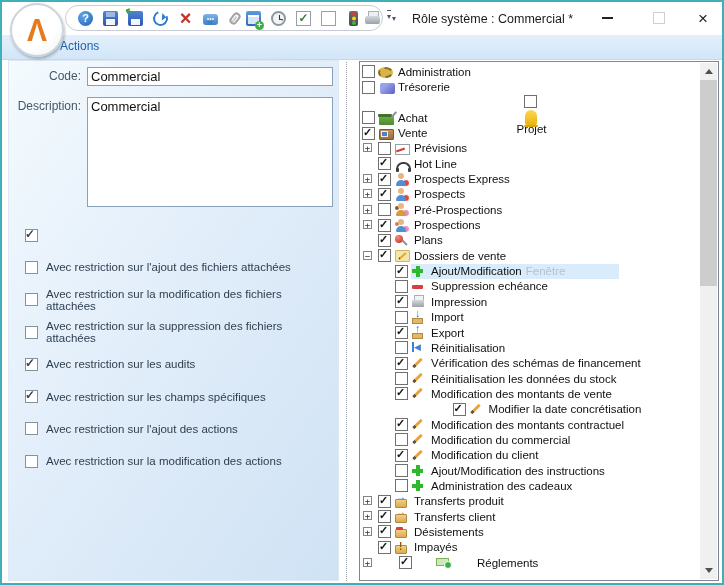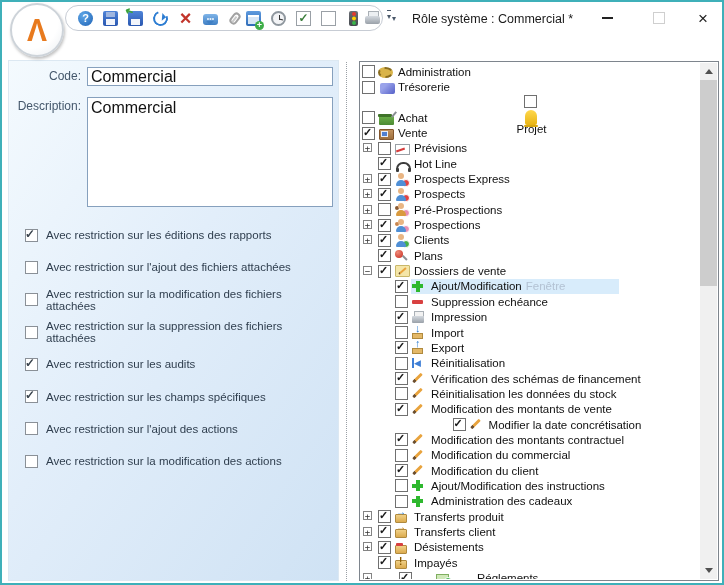--- a/index.html
+++ b/index.html
@@ -63,21 +63,21 @@
   
   #menubar{position:absolute;left:0;top:33px;right:0;height:24px;background:linear-gradient(#e3f0fb,#d2e6f8);border-bottom:1px solid #c2d8ec;}
   #menu-actions{position:absolute;left:58px;top:4px;font-size:12px;color:#1e62b0;cursor:pointer;}
 
   
   #left-panel{position:absolute;left:6px;top:58px;width:331px;height:521px;
       background:linear-gradient(125deg,#f4fafe 0%,#e2eefa 45%,#cfe2f4 100%);
       border:1px solid #dce8f2;box-sizing:border-box;}
   .frow{position:absolute;display:flex;align-items:flex-start;}
   .flabel{width:72px;text-align:right;font-size:12px;color:#44576b;padding-right:6px;padding-top:2px;}
-  .finput{border:1px solid #86a0bd;background:#fff;font-family:"Liberation Sans",sans-serif;font-size:16px;color:#111;padding:1px 3px;box-sizing:border-box;}
+  .finput{border:1px solid #86a0bd;background:#fff;font-family:"Liberation Sans",sans-serif;font-size:13px;color:#111;padding:1px 3px;box-sizing:border-box;}
   #code-row{left:0;top:6px;}
   #code-input{width:246px;height:19px;}
   #desc-row{left:0;top:36px;}
   #desc-input{width:246px;height:110px;resize:none;}
   #restrictions{position:absolute;left:16px;top:158px;right:8px;}
   .rrow{height:32.3px;display:flex;align-items:center;gap:8px;}
   .rcb{width:13px;height:13px;background:#fff;border:1px solid #8a9097;box-sizing:border-box;position:relative;flex:0 0 auto;cursor:pointer;}
   .rcb.on::before{content:"✓";position:absolute;left:-1px;top:-3px;font-size:12px;font-weight:bold;color:#39434d;}
   .rlabel{font-size:11.5px;color:#2f3e4e;}
 
@@ -218,34 +218,36 @@
         <i></i>
       </div>
     <div class="winbtn" id="btn-max">
         <i></i>
       </div>
     <div class="winbtn" id="btn-close">
         <i>×</i>
       </div>
   </div>
 
+  <div id="menubar">
+    <span id="menu-actions">Actions</span>
+  </div>
 
   <div id="left-panel">
     <div class="frow" id="code-row">
       <span class="flabel">Code:</span>
       <input class="finput" id="code-input" value="Commercial" style="">
     </div>
     <div class="frow" id="desc-row">
       <span class="flabel">Description:</span>
       <textarea class="finput" id="desc-input" style="">Commercial</textarea>
     </div>
     <div id="restrictions">
         <div class="rrow">
           <span class="rcb on"></span>
-          <span class="rlabel">Avec restriction sur les éditions des rapports</span>
         </div>
         <div class="rrow">
           <span class="rcb"></span>
           <span class="rlabel">Avec restriction sur l'ajout des fichiers attachées</span>
         </div>
         <div class="rrow">
           <span class="rcb"></span>
           <span class="rlabel">Avec restriction sur la modification des fichiers attachées</span>
         </div>
         <div class="rrow">
@@ -336,28 +338,20 @@
           </span>
           <span class="tlabel">Pré-Prospections</span>
         </div>
         <div class="trow" style="padding-left: 1px;">
           <span class="eslot ebox" data-g="+"></span>
           <span class="tcb on"></span>
           <span class="ticon i-people-blue">
             <i class="badge"></i>
           </span>
           <span class="tlabel">Prospections</span>
-        </div>
-        <div class="trow" style="padding-left: 1px;">
-          <span class="eslot ebox" data-g="+"></span>
-          <span class="tcb on"></span>
-          <span class="ticon i-person-green">
-            <i class="badge"></i>
-          </span>
-          <span class="tlabel">Clients</span>
         </div>
         <div class="trow" style="padding-left: 1px;">
           <span class="eslot"></span>
           <span class="tcb on"></span>
           <span class="ticon i-pin"></span>
           <span class="tlabel">Plans</span>
         </div>
         <div class="trow" style="padding-left: 1px;">
           <span class="eslot ebox" data-g="−"></span>
           <span class="tcb on"></span>

